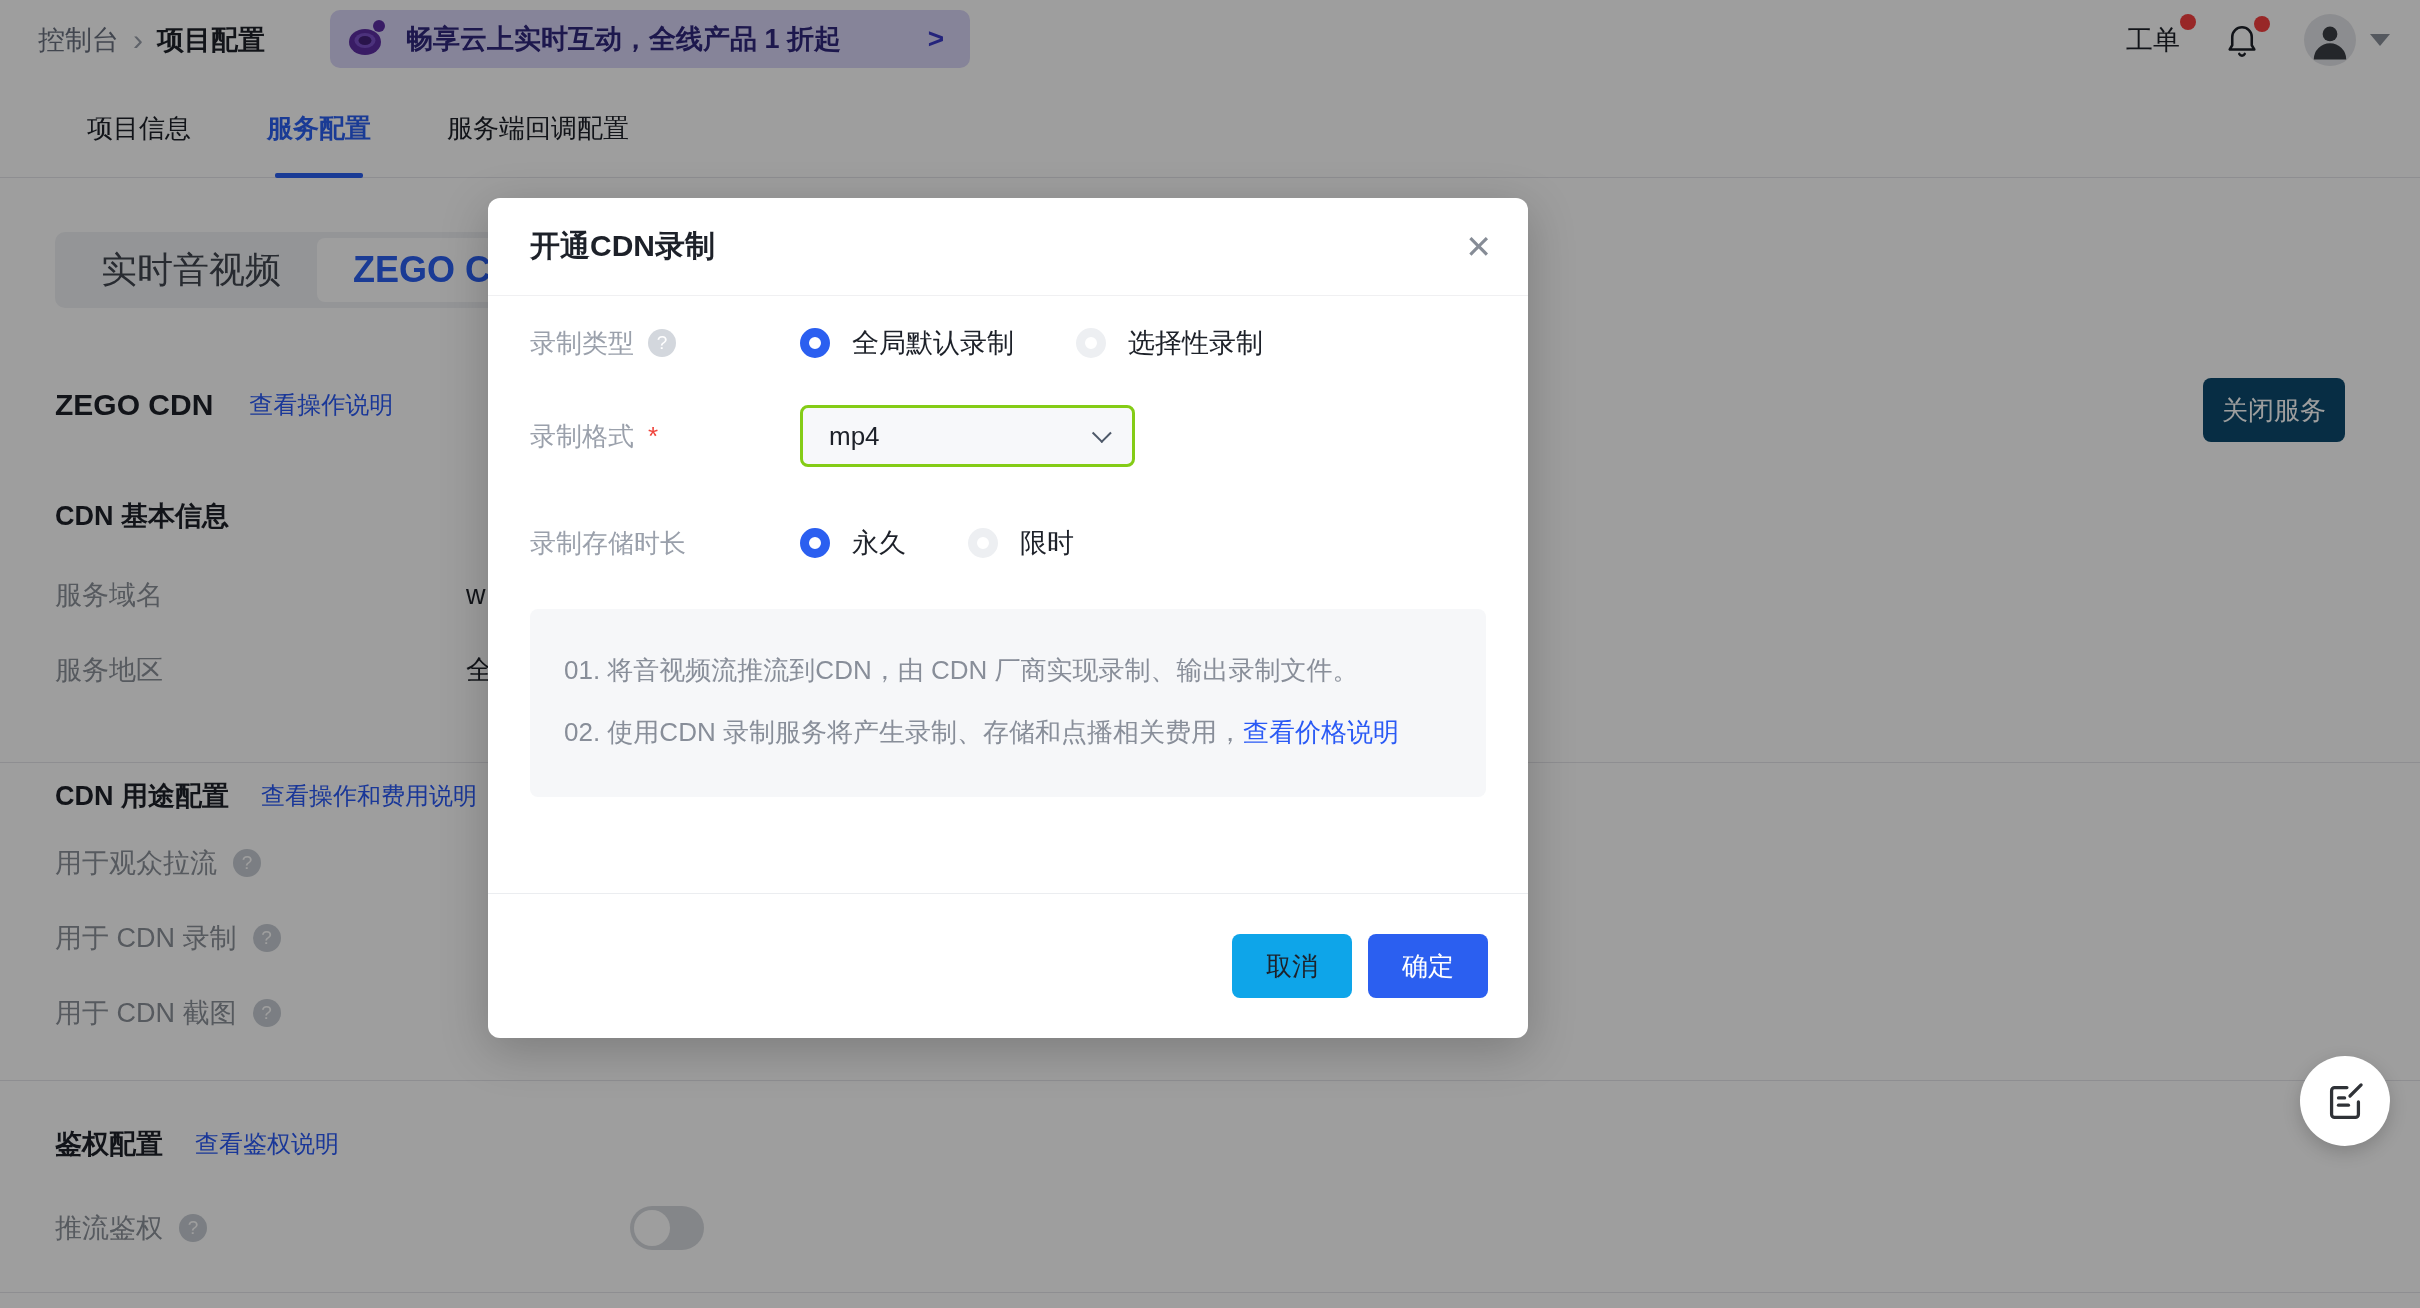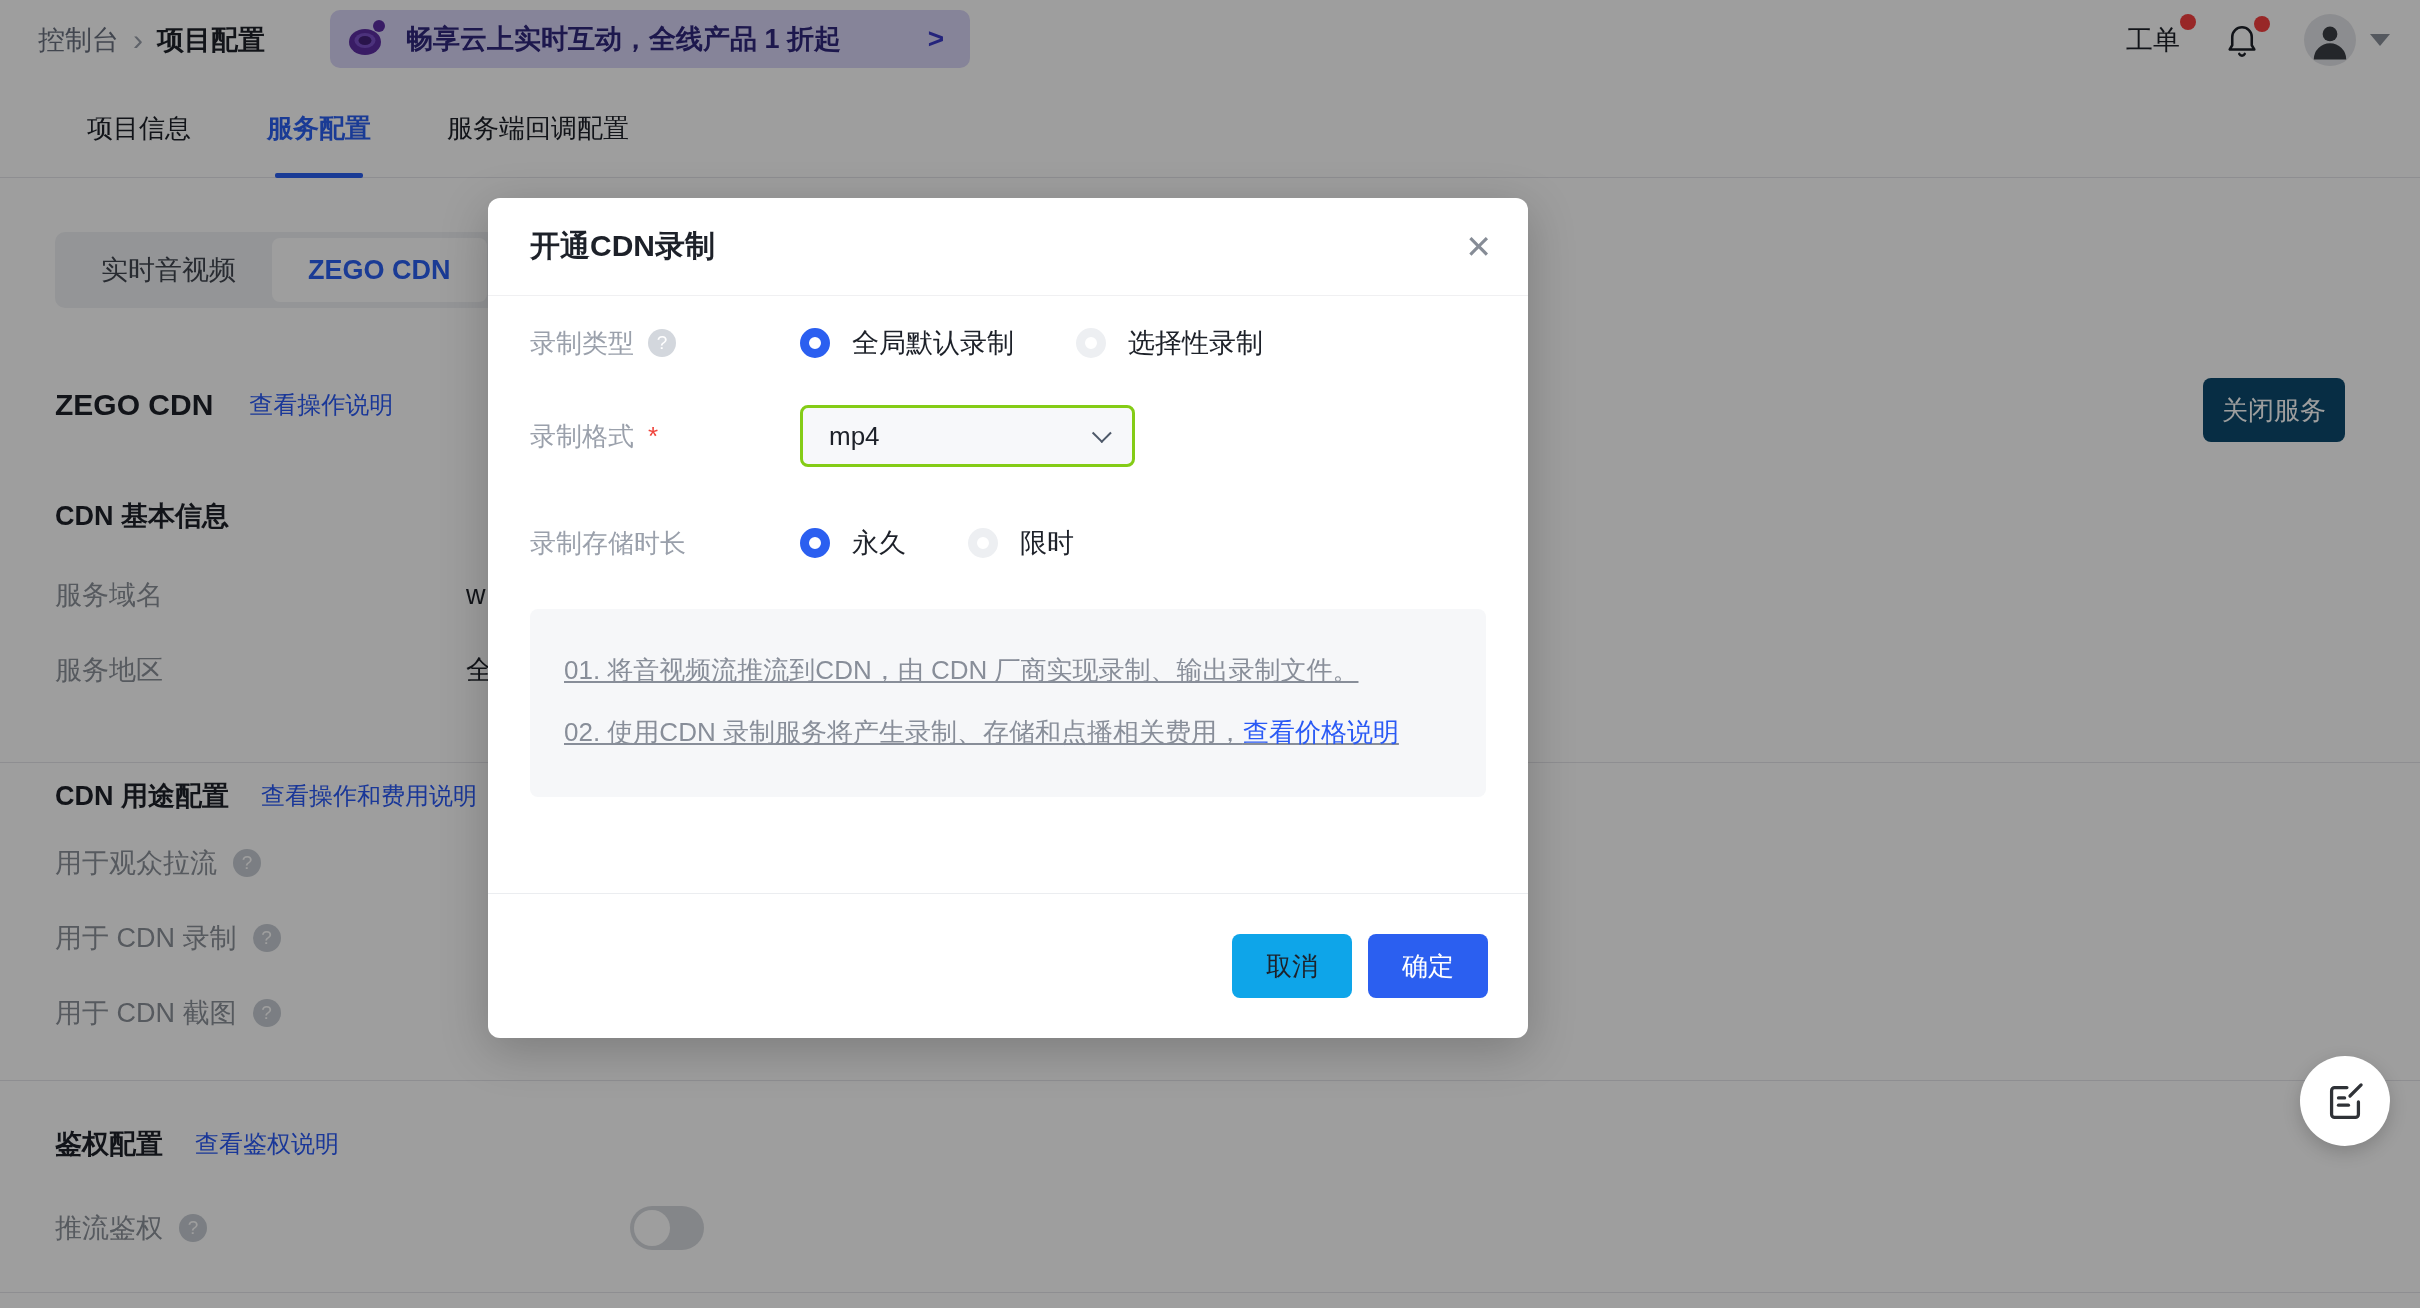--- a/index.html
+++ b/index.html
@@ -28,21 +28,21 @@
   .caret-down { width:0; height:0; border-left:10px solid transparent; border-right:10px solid transparent; border-top:12px solid #8a9099; }
 
   
   .tabbar { position:absolute; left:0; top:80px; width:2420px; height:98px; background:#fff; border-bottom:1px solid #e5e6eb; display:flex; align-items:center; gap:76px; padding-left:87px; }
   .tab { position:relative; font-size:26px; color:#1d2129; height:98px; display:flex; align-items:center; cursor:pointer; }
   .tab.active { color:#2b5ff0; font-weight:700; }
   .tab.active::after { content:""; position:absolute; left:50%; transform:translateX(-50%); bottom:0; width:88px; height:5px; background:#2b5ff0; border-radius:2px; }
 
   
   .segmented { position:absolute; left:55px; top:232px; height:76px; background:#eff1f4; border-radius:10px; display:inline-flex; align-items:center; padding:0 10px; }
-  .seg-item { font-size:27px; color:#41464f; padding:0 36px; height:64px; display:flex; align-items:center; border-radius:8px; white-space:nowrap; }
+  .seg-item { font-size:36px; color:#41464f; padding:0 36px; height:64px; display:flex; align-items:center; border-radius:8px; white-space:nowrap; }
   .seg-item.active { background:#fff; color:#2b5ff0; font-weight:700; }
   .service-header { position:absolute; left:55px; top:388px; display:flex; align-items:center; gap:36px; }
   .service-title { font-size:30px; font-weight:700; color:#1d2129; }
   .link { color:#2a5af5; font-size:24px; cursor:pointer; }
   .btn-danger { position:absolute; left:2203px; top:378px; width:142px; height:64px; background:#0c4a6e; color:#fff; font-size:26px; border:none; border-radius:8px; display:flex; align-items:center; justify-content:center; }
   .section-title { position:absolute; left:55px; font-size:27px; font-weight:700; color:#1d2129; }
   .bg-row { position:absolute; left:55px; height:50px; display:flex; align-items:center; gap:16px; }
   .bg-label { font-size:27px; color:#8c9199; }
   .bg-value { position:absolute; left:411px; font-size:27px; color:#1d2129; }
   .bg-toggle { position:absolute; left:407px; }
@@ -74,21 +74,21 @@
   .req { color:#f0443c; font-size:26px; }
   .radio-option { display:flex; align-items:center; gap:22px; margin-right:62px; }
   .radio { width:30px; height:30px; border-radius:50%; background:#fff; flex:0 0 auto; }
   .radio.sel { border:9px solid #2b5ff0; }
   .radio.unsel { border:9px solid #edeff2; }
   .radio-label { font-size:27px; color:#1d2129; }
   .select { width:335px; height:62px; background:#f7f8fa; border:3px solid #84cc16; border-radius:8px; display:flex; align-items:center; padding:0 26px; cursor:pointer; }
   .select-value { flex:1; font-size:26px; color:#1d2129; }
   .chevron { width:14px; height:14px; border-right:2.5px solid #4e5969; border-bottom:2.5px solid #4e5969; transform:rotate(45deg) translateY(-4px); }
   .info-box { margin-top:48px; width:956px; background:#f6f7f9; border-radius:8px; padding:30px 34px 34px 34px; }
-  .info-line { font-size:26px; line-height:62px; color:#888e99; padding-left:46px; text-indent:-46px;text-decoration:underline; }
+  .info-line { font-size:26px; line-height:62px; color:#888e99; padding-left:46px; text-indent:-46px; }
   .info-line .link { font-size:26px; }
   .modal-footer { position:absolute; left:0; bottom:0; width:100%; height:145px; border-top:1px solid #ebedf0; display:flex; align-items:center; justify-content:flex-end; gap:16px; padding:0 40px; }
   .btn { height:64px; width:120px; border:none; border-radius:8px; font-size:26px; display:flex; align-items:center; justify-content:center; cursor:pointer; }
   .btn-cancel { background:#0ea5e9; color:#1d2129; }
   .btn-confirm { background:#2b5ff0; color:#fff; }
 
   
   .fab { position:absolute; left:2300px; top:1056px; width:90px; height:90px; border-radius:50%; background:#fff; z-index:30; display:flex; align-items:center; justify-content:center; box-shadow:0 6px 18px rgba(0,0,0,0.18); cursor:pointer; }
 </style>
 </head>

